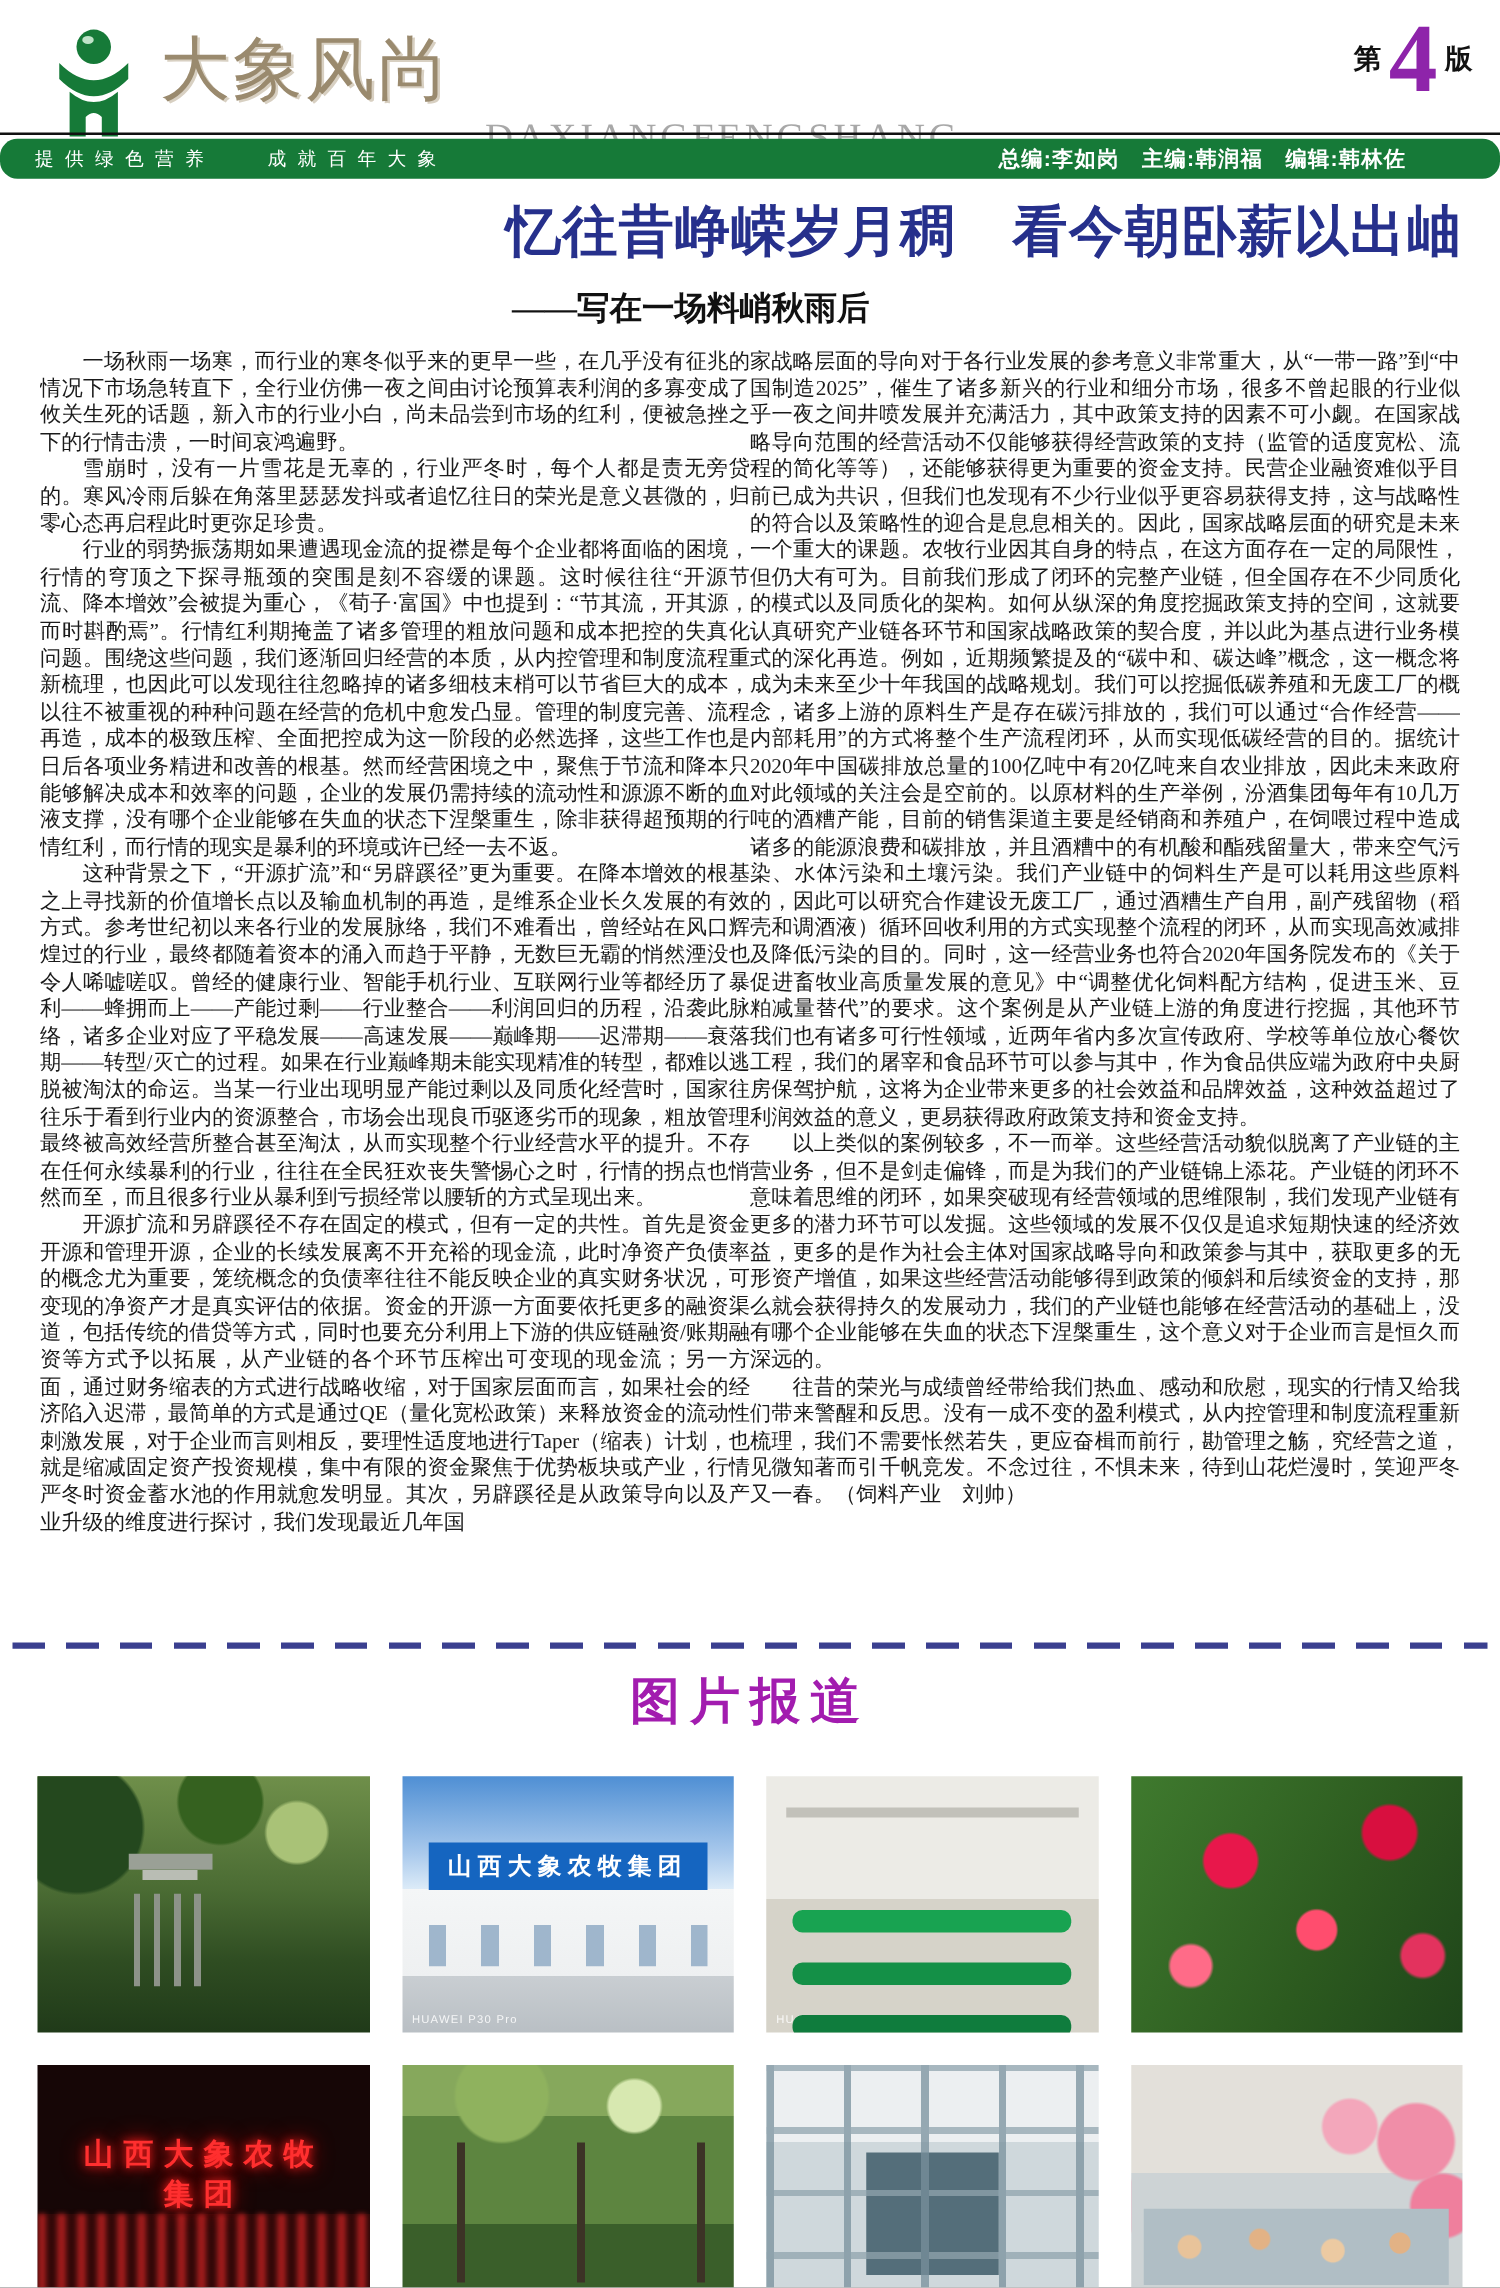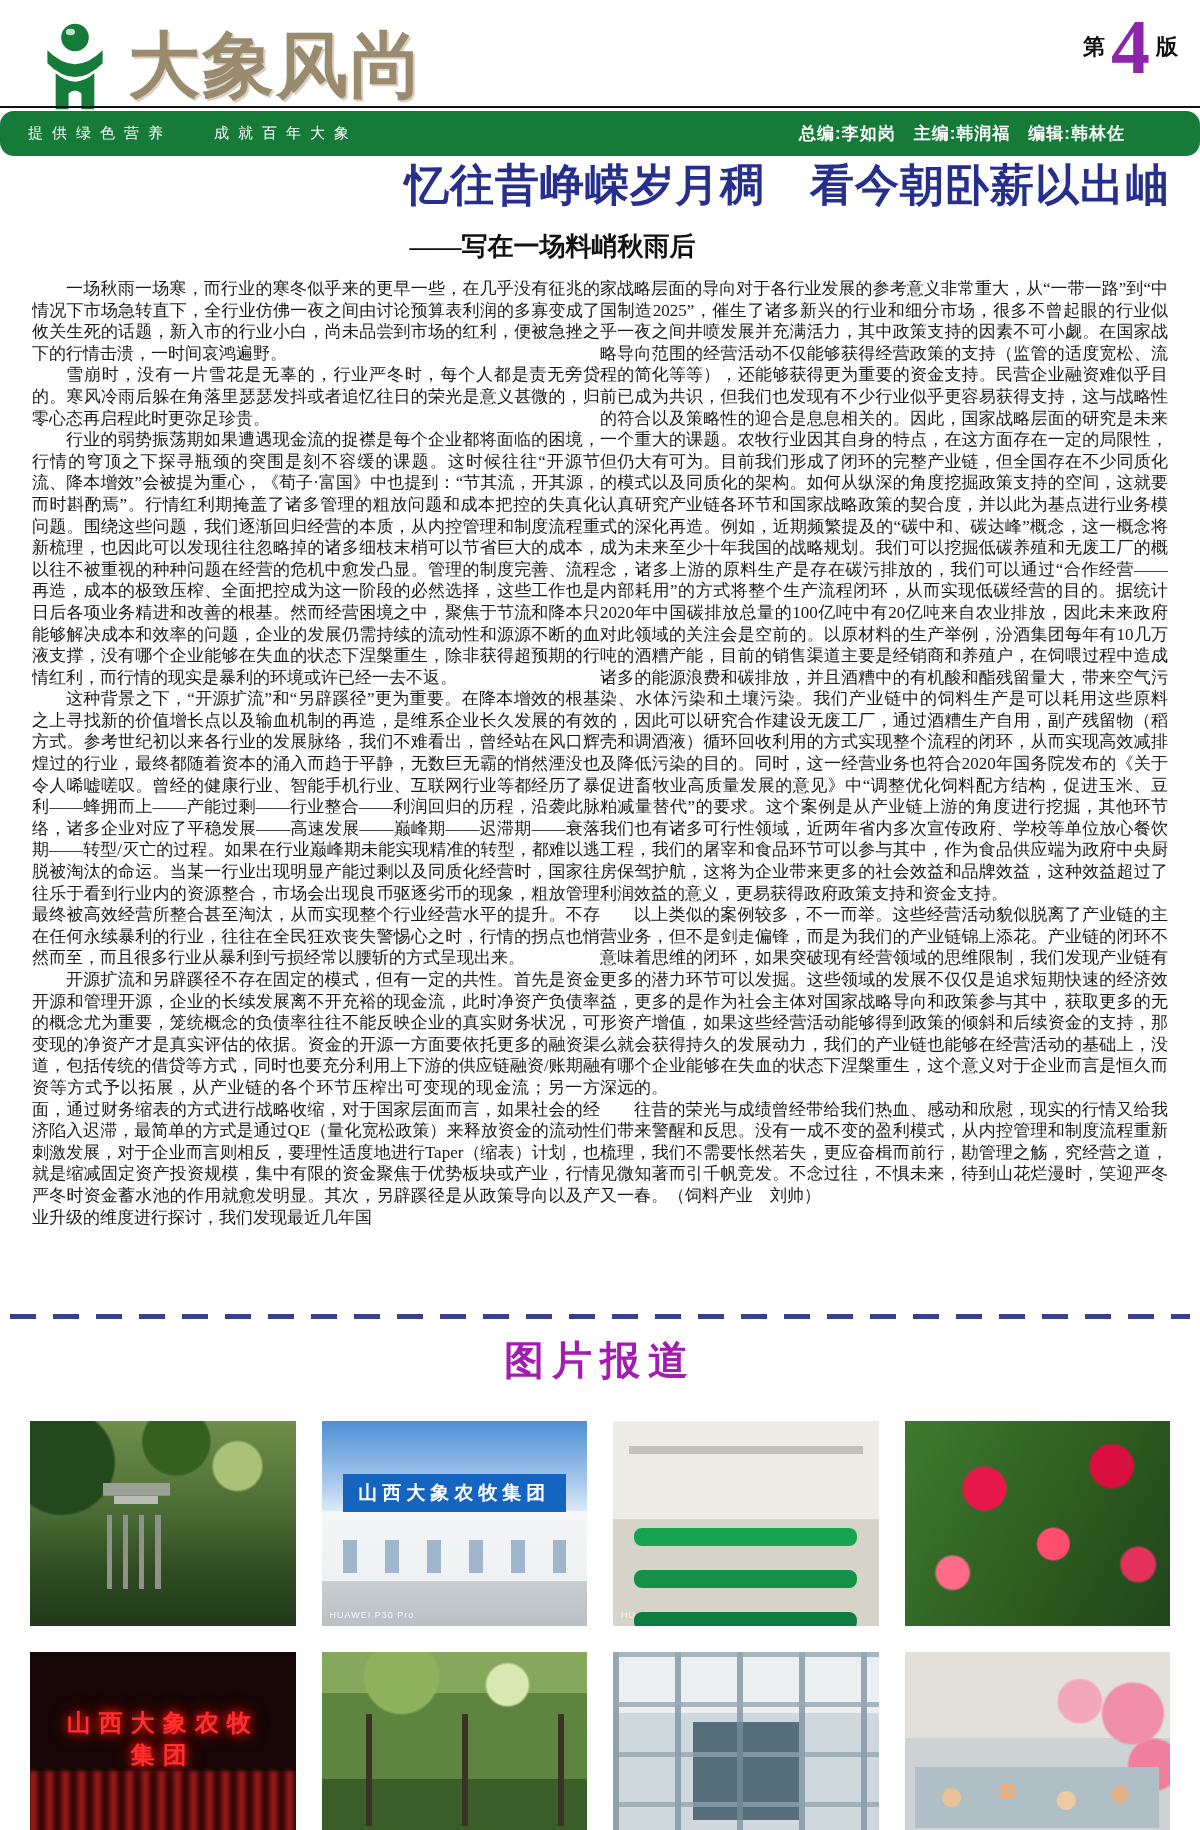--- a/index.html
+++ b/index.html
@@ -7,31 +7,31 @@
     --section_magenta:#a21caf; --dash_blue:#3a3f8f; --brand_brown:#9a8a6e; --brand_en_gray:#a8a8a8;
   }
   *{box-sizing:border-box;margin:0;padding:0}
   html,body{background:#888}
   .page{width:1200px;height:1830px;margin:0 auto;background:#fff;position:relative;overflow:hidden;
         font-family:"Liberation Serif","DejaVu Serif",serif;color:#1a1a1a}
 
   
   .masthead{position:relative;height:140px}
   .logo{position:absolute;left:28px;top:20px;width:94px;height:92px}
-  .brand-cn{position:absolute;left:128px;top:18px;font-size:72px;font-weight:bold;color:var(--brand_brown);
+  .brand-cn{position:absolute;left:128px;top:18px;font-size:56px;font-weight:normal;color:var(--brand_brown);
             letter-spacing:2px;text-shadow:2px 2px 0 #d8d0c2;font-family:"Liberation Serif",serif}
   .brand-en{position:absolute;left:388px;top:92px;font-size:31px;color:var(--brand_en_gray);
             letter-spacing:3px;font-family:"Liberation Serif",serif}
   .edition{position:absolute;right:22px;top:8px;display:flex;align-items:center;gap:6px;
            font-family:"Liberation Sans",sans-serif}
   .edition .ed-small{font-size:22px;font-weight:bold;color:#111}
   .edition .ed-num{font-size:78px;line-height:1;font-weight:bold;color:var(--edition_purple);
                    font-family:"Liberation Serif",serif}
   .topline{position:absolute;left:0;top:106px;width:100%;height:2px;background:#111}
-  .greenbar{position:absolute;left:0;top:111px;width:100%;height:45px;background:var(--bar_green);
+  .greenbar{position:absolute;left:0;top:111px;width:100%;height:32px;background:var(--bar_green);
             border-radius:14px;display:flex;align-items:center;justify-content:space-between;
             padding:0 75px 0 28px;color:#fff;font-family:"Liberation Sans",sans-serif}
   .slogan span{font-size:15px;letter-spacing:9px}
   .slogan .gap{display:inline-block;width:42px}
   .staff{font-size:17px;font-weight:bold;letter-spacing:1px}
 
   
   .headline{margin:16px 30px 0;text-align:right;font-size:44px;font-weight:bold;color:var(--headline_navy);
             font-family:"Liberation Sans",sans-serif;letter-spacing:1px;white-space:nowrap}
   .subtitle{margin:14px 95px 4px 0;text-align:center;font-size:26px;font-weight:bold;color:#111}
@@ -121,20 +121,21 @@
   <header class="masthead">
     <div class="logo">
       <svg viewBox="0 0 100 100" width="94" height="92" aria-hidden="true">
         <circle cx="50" cy="19" r="15" fill="#167a38"></circle>
         <ellipse cx="45" cy="13" rx="5" ry="3.5" fill="#bfe3c8"></ellipse>
         <path d="M20 33 Q50 63 80 33 L80 47 Q50 77 20 47 Z" fill="#167a38"></path>
         <path d="M29 58 L29 97 L43 97 L43 80 Q50 73 57 80 L57 97 L71 97 L71 58 Q50 76 29 58 Z" fill="#167a38"></path>
       </svg>
     </div>
     <div class="brand-cn">大象风尚</div>
+    <div class="brand-en">DAXIANGFENGSHANG</div>
     <div class="edition">
       <span class="ed-small">第</span>
       <span class="ed-num">4</span>
       <span class="ed-small">版</span>
     </div>
     <div class="topline"></div>
     <div class="greenbar">
       <span class="slogan">
         <span>提供绿色营养</span><span class="gap"></span><span>成就百年大象</span>
       </span>

